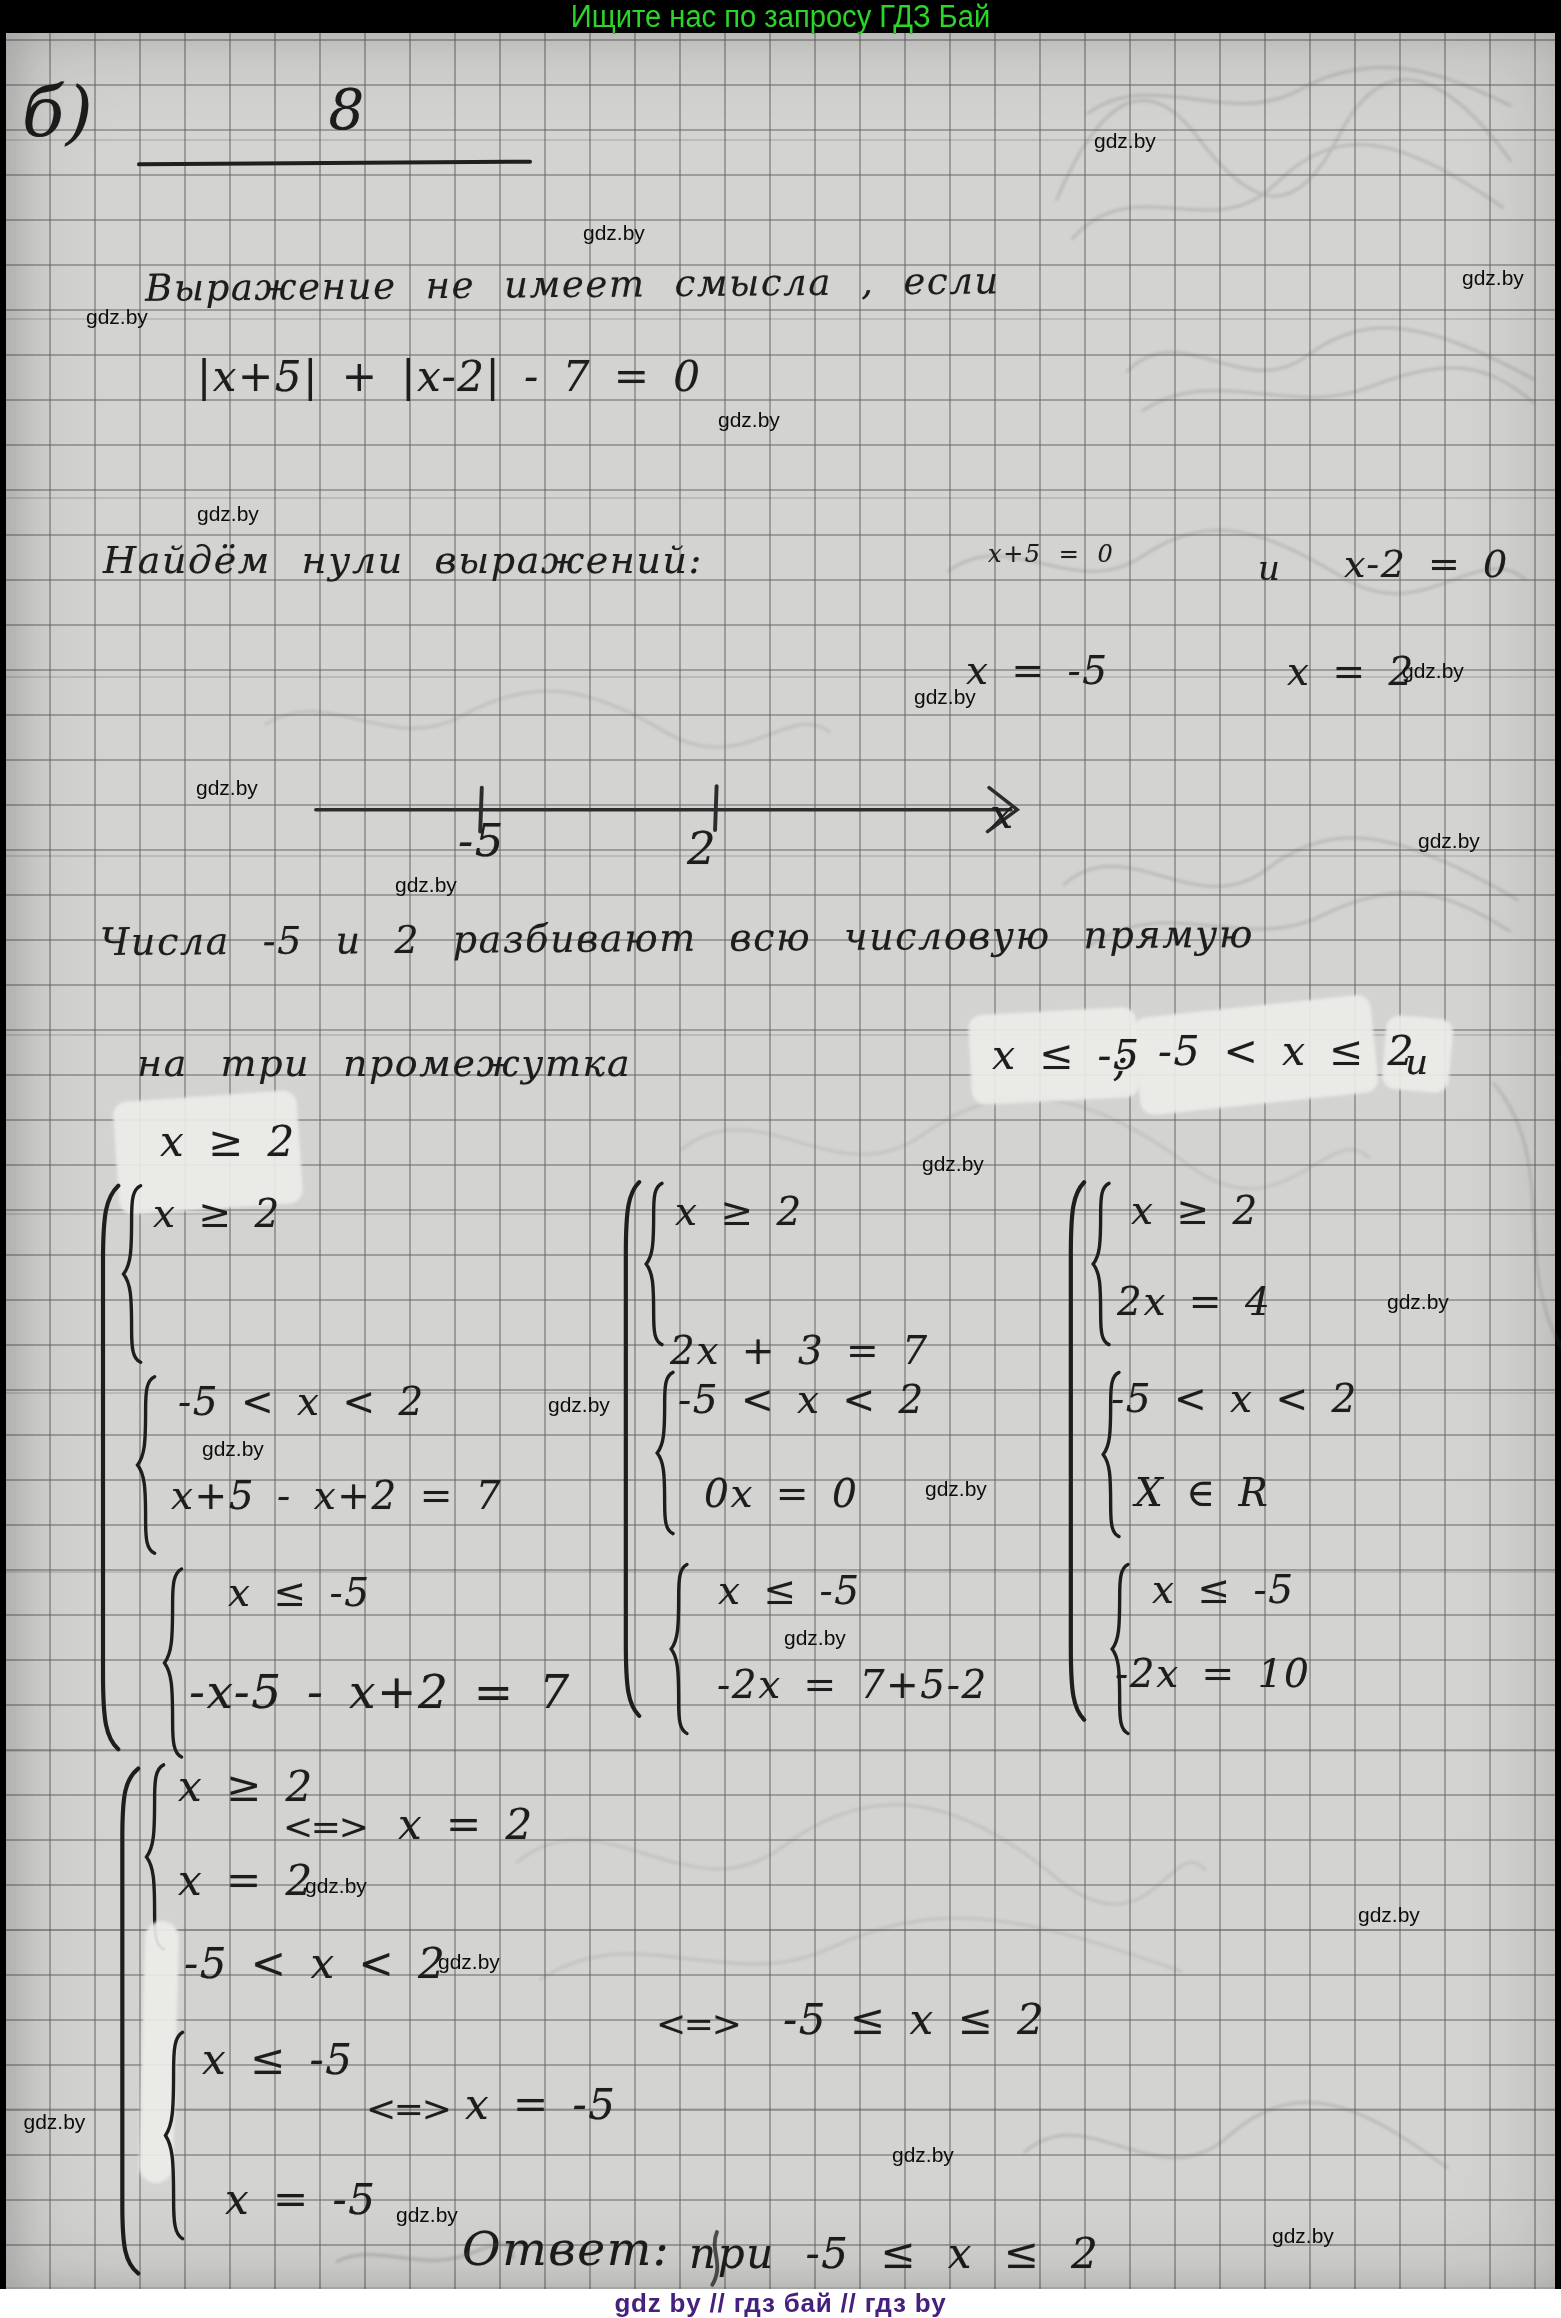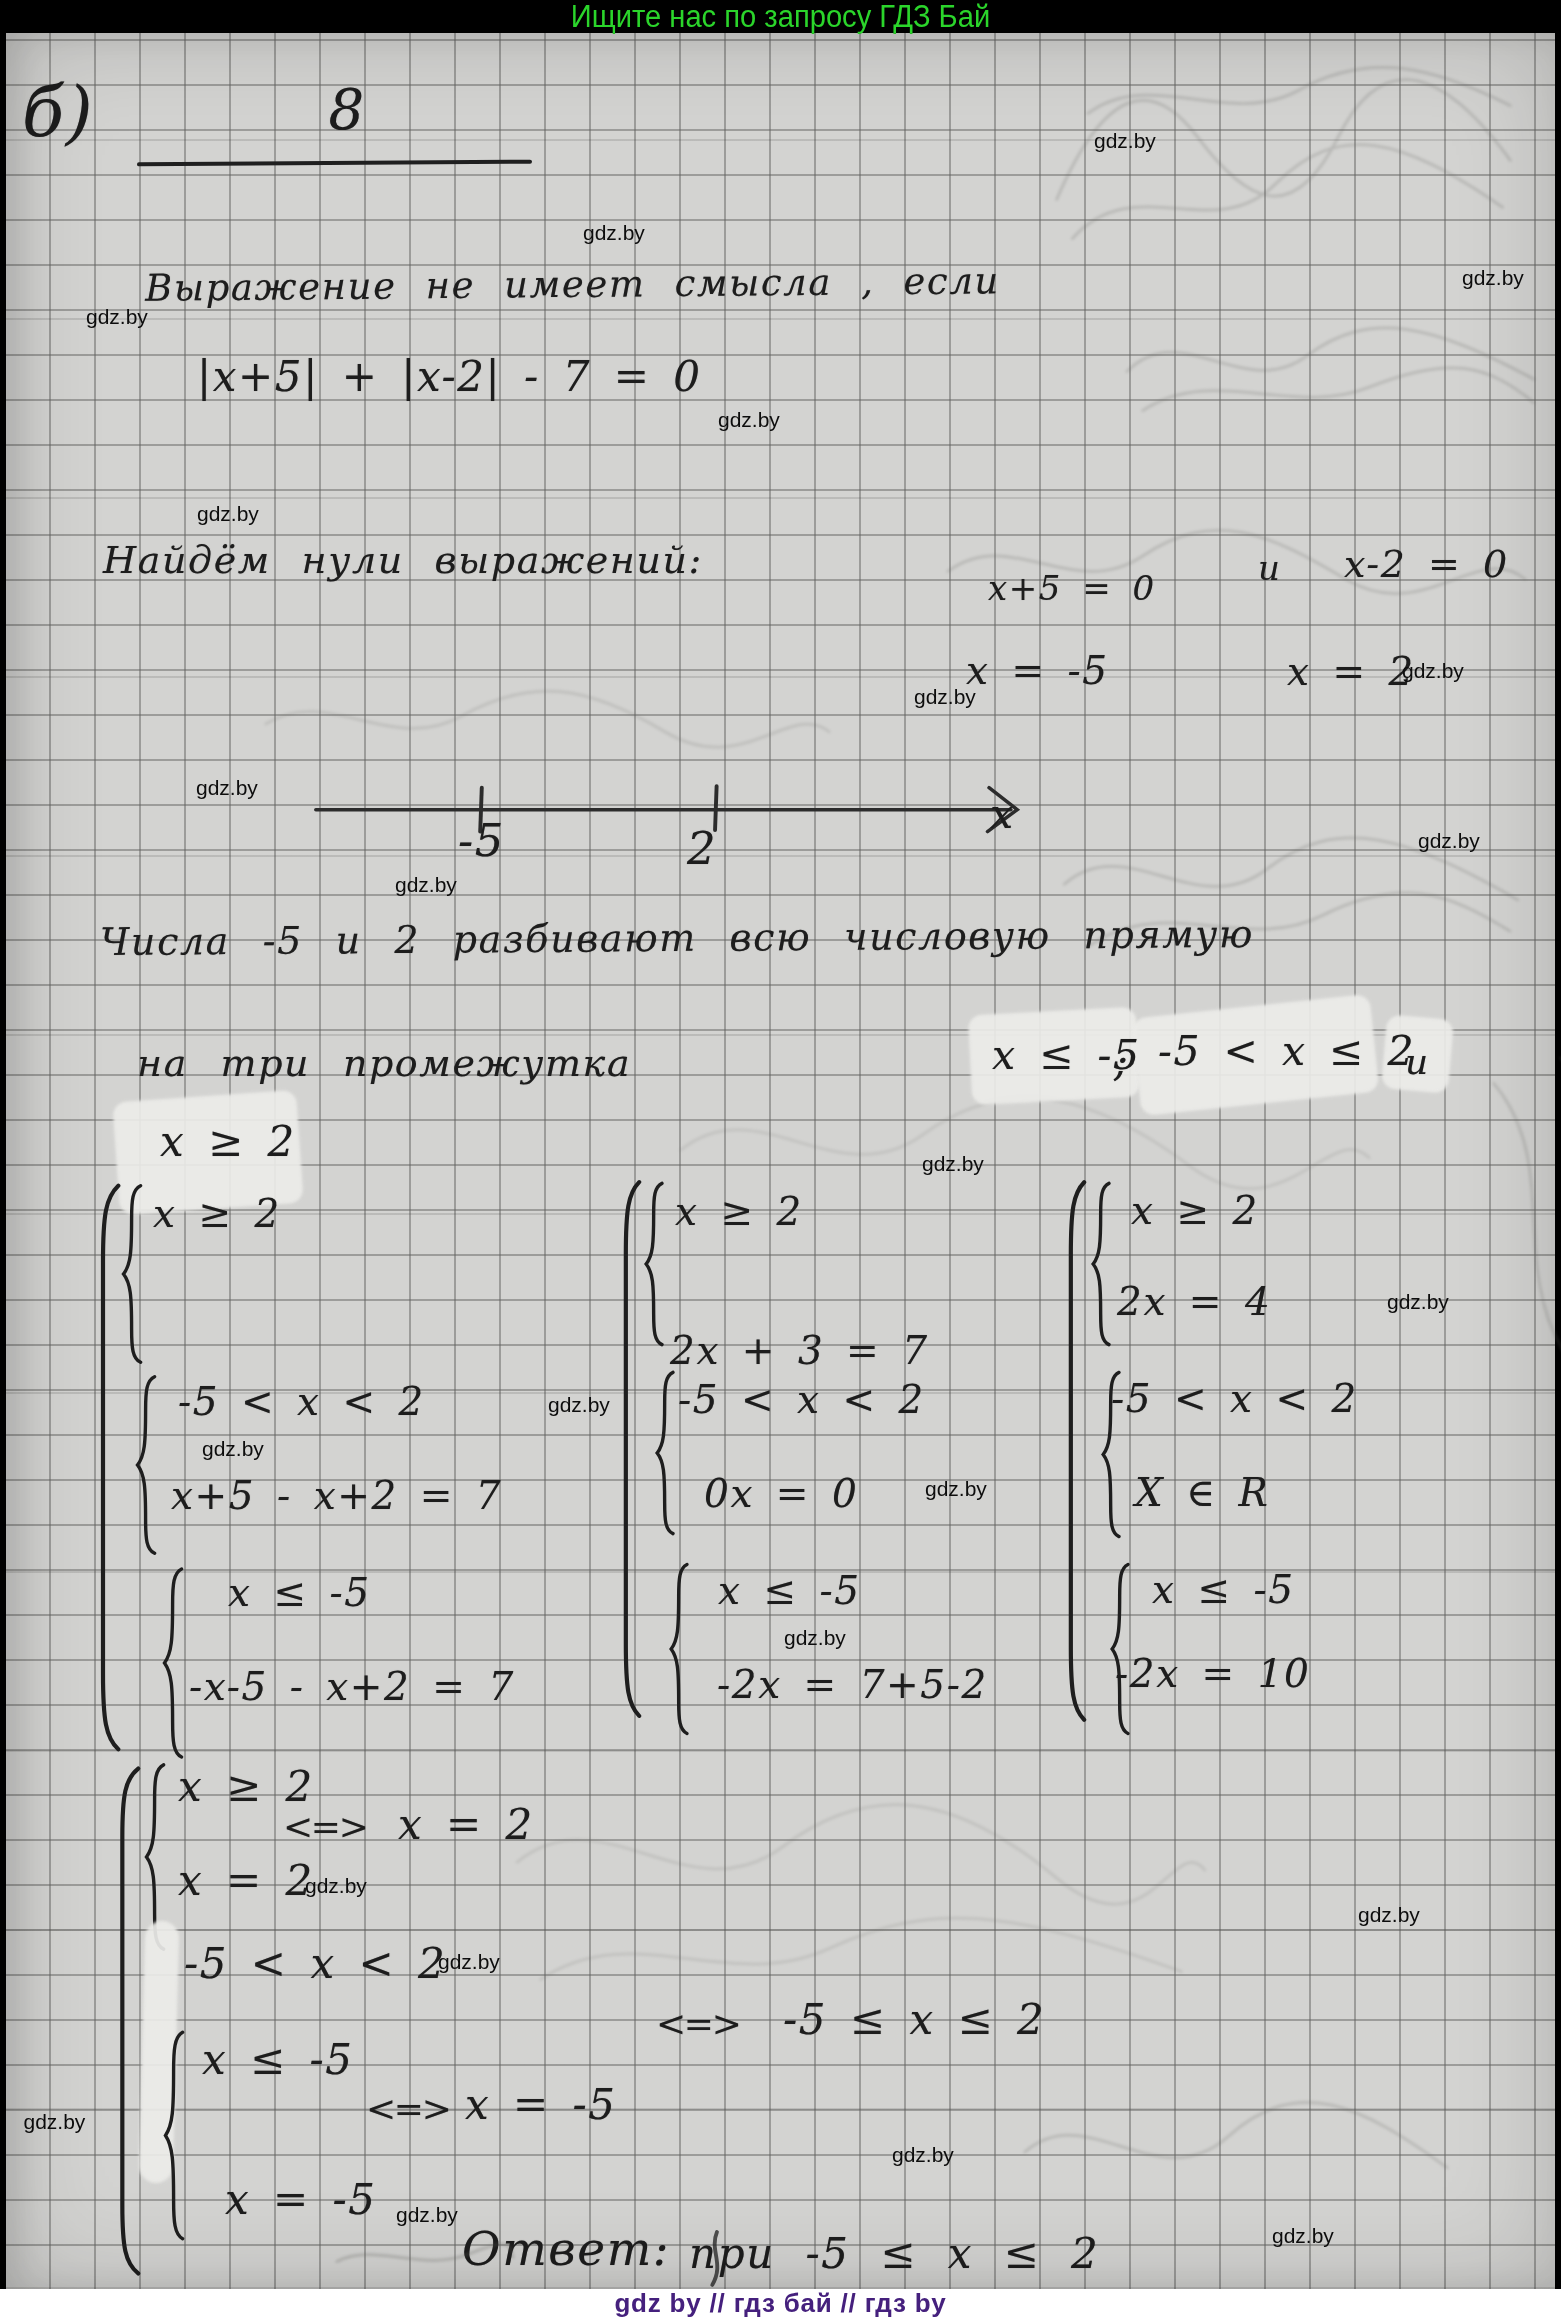--- a/index.html
+++ b/index.html
@@ -80,21 +80,21 @@
   <div class="header-band">Ищите нас по запросу ГДЗ Бай</div>
 
   <div class="hw" style="left:22px;top:72px;font-size:69px;">б)</div>
   <div class="hw" style="left:304px;top:77px;width:86px;text-align:center;font-size:56px;">8</div>
   <div class="abs" style="left:137px;top:161px;width:395px;height:3.9px;background:#1f1f1f;border-radius:2.3px;transform:rotate(-0.4deg);"></div>
 
   <div class="hw" style="left:145px;top:263px;font-size:37px;word-spacing:15.7px;transform:rotate(-0.5deg);">Выражение не имеет смысла , если</div>
   <div class="hw" style="left:197px;top:352px;font-size:42px;">|x+5| + |x-2| - 7 = 0</div>
 
   <div class="hw" style="left:103px;top:538px;font-size:38px;word-spacing:17px;">Найдём нули выражений:</div>
-  <div class="hw" style="left:988px;top:540px;font-size:34px;margin-top:28px;">x+5 = 0</div>
+  <div class="hw" style="left:988px;top:540px;font-size:24px;">x+5 = 0</div>
   <div class="hw" style="left:1258px;top:548px;font-size:34px;">и</div>
   <div class="hw" style="left:1344px;top:542px;font-size:38px;">x-2 = 0</div>
 
   <div class="hw" style="left:966px;top:648px;font-size:39px;">x = -5</div>
   <div class="hw" style="left:1287px;top:649px;font-size:39px;">x = 2</div>
 
   <svg class="abs nline" style="left:308px;top:761px;" width="728" height="102" viewBox="0 0 930 130">
     <path d="M10,62 L898,62" stroke-width="4.5"></path>
     <path d="M870,34 L906,62 L868,90" stroke-width="4.5"></path>
     <path d="M222,34 L220,90" stroke-width="5"></path>
@@ -135,21 +135,21 @@
       </svg>
   </div>
   <div class="hw" style="left:178px;top:1379px;font-size:39px;">-5 &lt; x &lt; 2</div>
   <div class="hw" style="left:171px;top:1473px;font-size:39px;">x+5 - x+2 = 7</div>
   <div class="brace abs" style="left:160px;top:1565px;width:27px;height:196px;">
     <svg viewBox="0 0 30 100" preserveAspectRatio="none">
         <path d="M24,2 C15,4 14,10 14,20 C14,38 13,45 5,50 C13,55 14,62 14,80 C14,90 15,96 24,98"></path>
       </svg>
   </div>
   <div class="hw" style="left:228px;top:1570px;font-size:39px;">x ≤ -5</div>
-  <div class="hw" style="left:189px;top:1664px;font-size:39px;">-x-5 - x+2 = 7</div>
+  <div class="hw" style="left:189px;top:1664px;font-size:47px;">-x-5 - x+2 = 7</div>
 
   <div class="obracket abs" style="left:618px;top:1171px;width:23.5px;height:556px;">
     <svg viewBox="0 0 30 100" preserveAspectRatio="none">
         <path d="M27,2 C13,4 10,7 10,15 L10,85 C10,93 13,96 27,98"></path>
       </svg>
   </div>
   <div class="brace abs" style="left:642px;top:1180px;width:25px;height:168px;">
     <svg viewBox="0 0 30 100" preserveAspectRatio="none">
         <path d="M24,2 C15,4 14,10 14,20 C14,38 13,45 5,50 C13,55 14,62 14,80 C14,90 15,96 24,98"></path>
       </svg>

